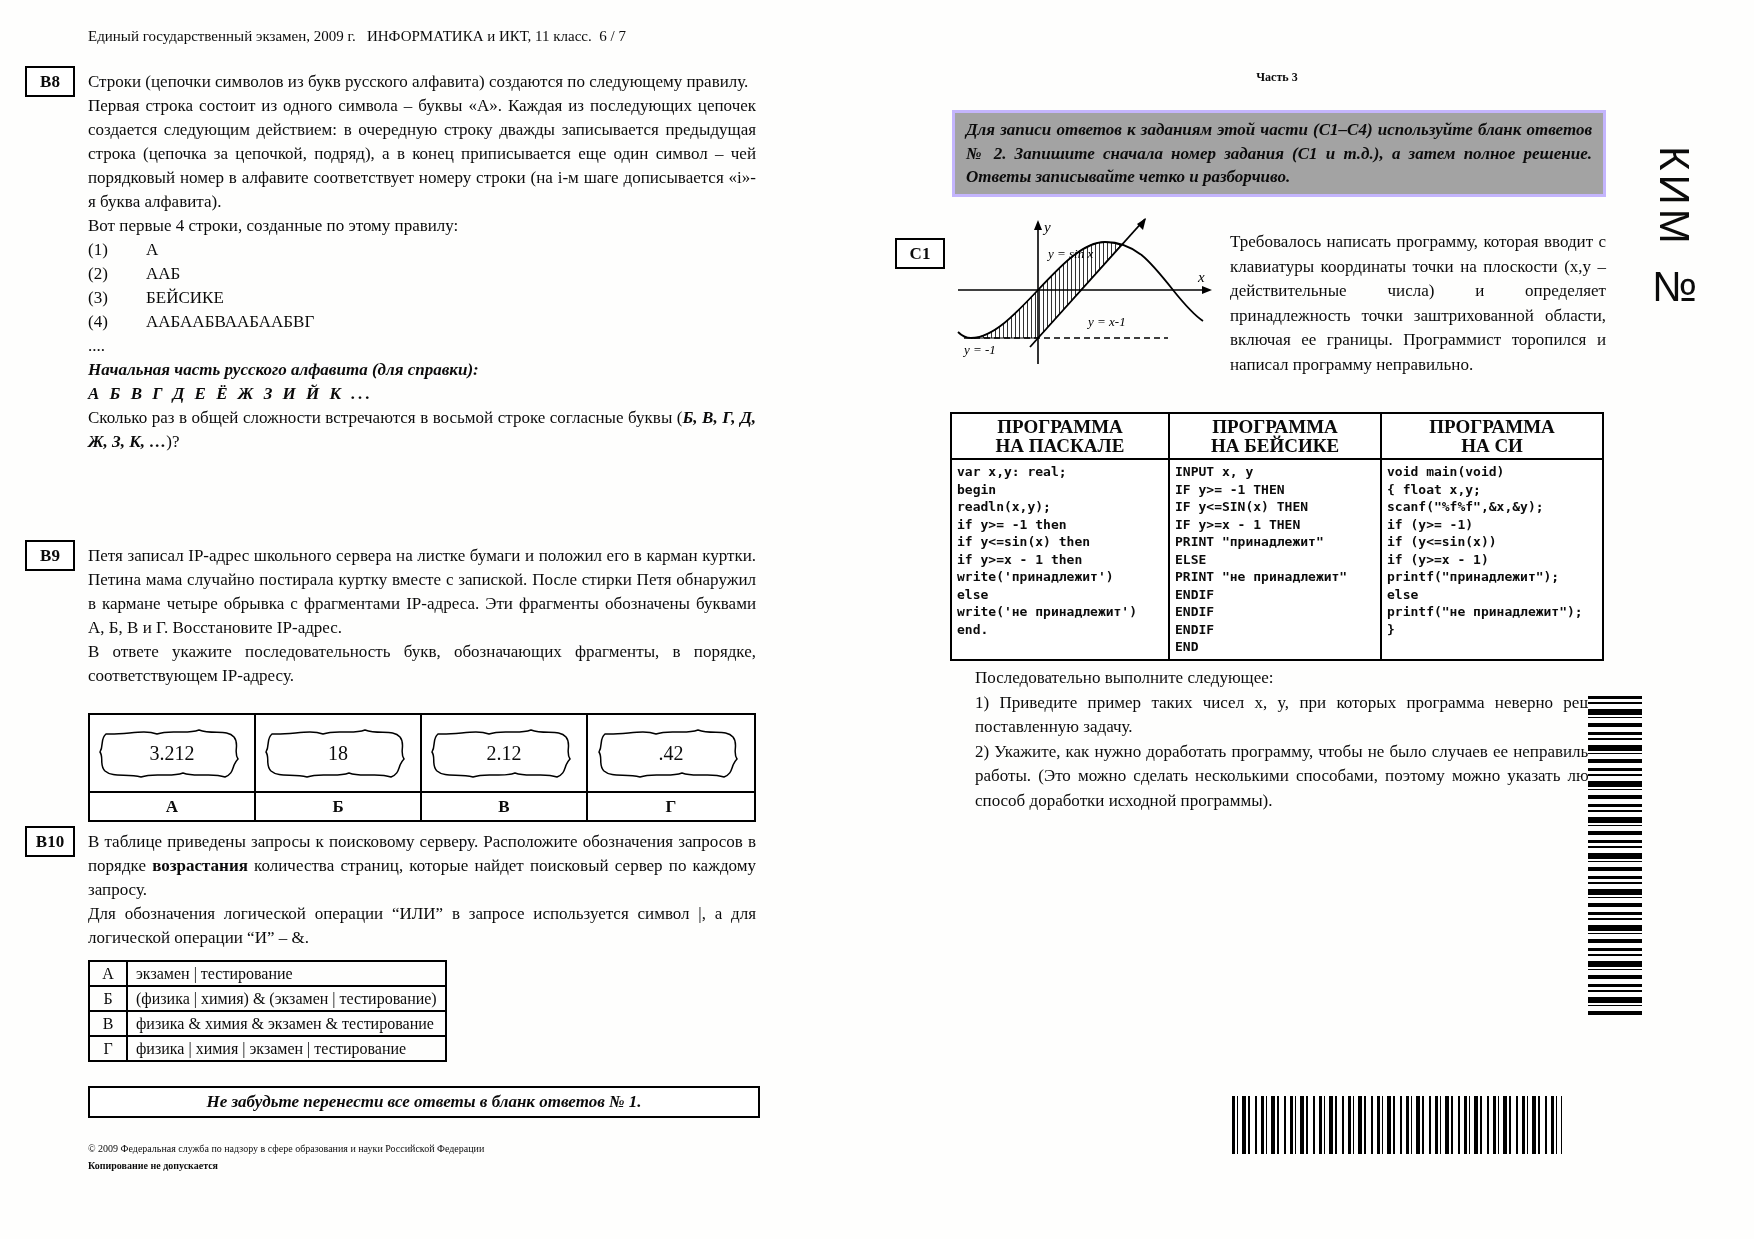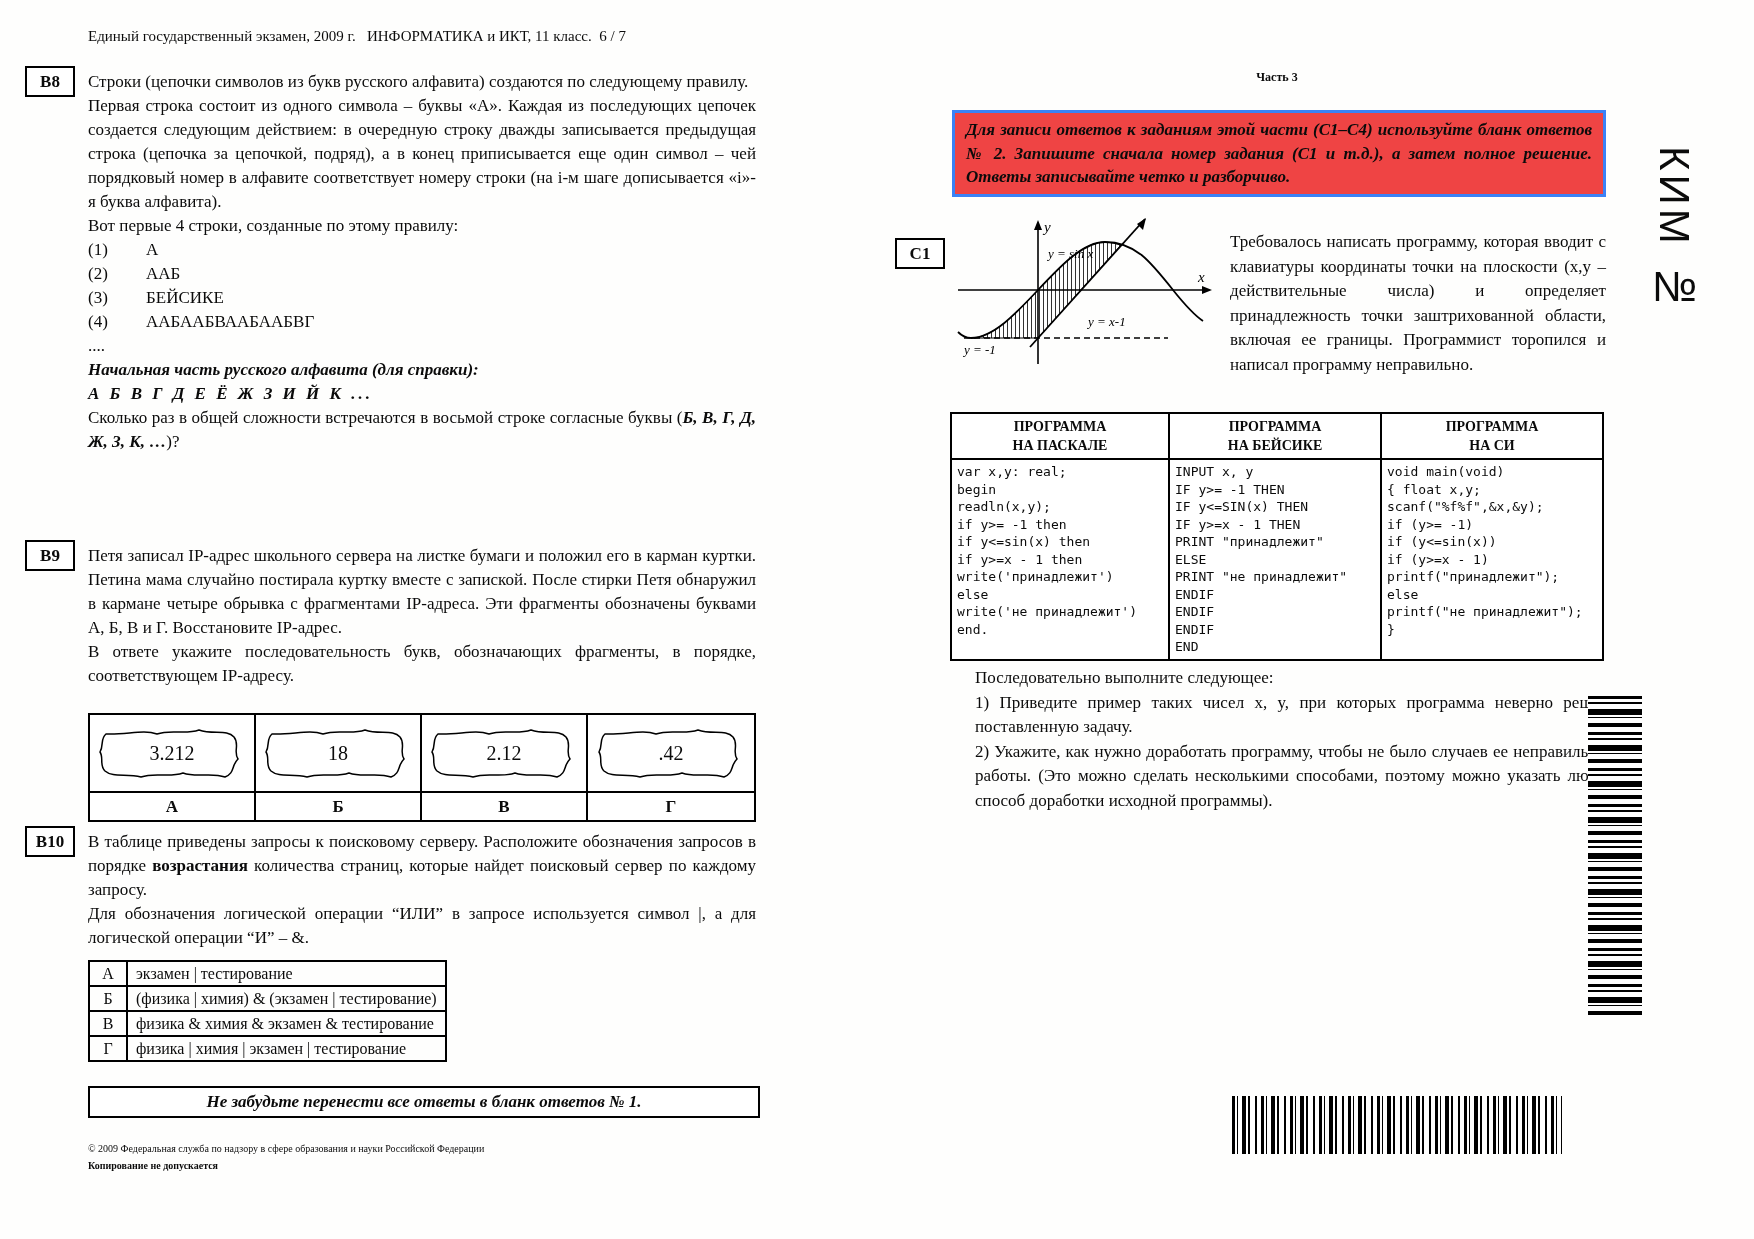--- a/index.html
+++ b/index.html
@@ -30,31 +30,31 @@
   .q-table{margin-top:10px;border-collapse:collapse;}
   .q-table td{border:2px solid #000;font-size:16px;line-height:21px;padding:1px 8px;}
   .q-table td.letter{width:24px;text-align:center;padding:1px 6px;}
 
   .reminder-box{left:88px;top:1086px;width:652px;border:2.5px solid #000;padding:4px 8px;
                 text-align:center;font-weight:bold;font-style:italic;font-size:17px;background:#fff;}
   .copyright{left:88px;top:1140px;width:668px;text-align:left;font-size:10px;line-height:17px;}
 
   
   .part3-title{left:952px;top:70px;width:650px;text-align:center;font-weight:bold;font-size:12px;}
-  .instruction-box{left:952px;top:110px;width:626px;border:3px solid #3b82f6;padding:5px 11px;
-                   font-weight:bold;font-style:italic;font-size:17px;line-height:23.5px;text-align:justify;background:#ef4444;}
+  .instruction-box{left:952px;top:110px;width:626px;border:3px solid #c4b5fd;padding:5px 11px;
+                   font-weight:bold;font-style:italic;font-size:17px;line-height:23.5px;text-align:justify;background:#a3a3a3;}
   .c1-label{left:895px;top:238px;}
   .graph-wrap{left:950px;top:216px;width:270px;height:185px;}
   .c1-text{left:1230px;top:230px;width:376px;font-size:17px;line-height:24.5px;}
 
   .prog-table{left:950px;top:412px;border-collapse:collapse;table-layout:fixed;background:#fff;}
   .prog-table th,.prog-table td{border:2px solid #000;}
-  .prog-table th{font-size:14px;font-weight:bold;padding:3px 2px;line-height:19px;text-align:center;}
+  .prog-table th{font-size:19px;font-weight:bold;padding:3px 2px;line-height:19px;text-align:center;}
   .prog-table td{vertical-align:top;padding:3px 5px;}
-  .prog-table pre{margin:0;font-family:"DejaVu Sans Mono",monospace;font-size:13px;line-height:17.5px;}
+  .prog-table pre{margin:0;font-family:"DejaVu Sans Mono",monospace;font-size:13px;line-height:17.5px;font-weight:bold;}
   .th-lines{white-space:pre-line;}
 
   .c1-tasks{left:975px;top:666px;width:640px;font-size:17px;line-height:24.5px;}
 
   .kim{left:1650px;top:146px;writing-mode:vertical-rl;font-family:"Liberation Sans",sans-serif;
        font-size:42px;letter-spacing:4px;font-weight:500;}
 
   .barcode-v{left:1588px;top:696px;width:54px;height:320px;
     background:repeating-linear-gradient(to bottom,
       #000 0 3px,#fff 3px 6px,#000 6px 8px,#fff 8px 13px,#000 13px 19px,

